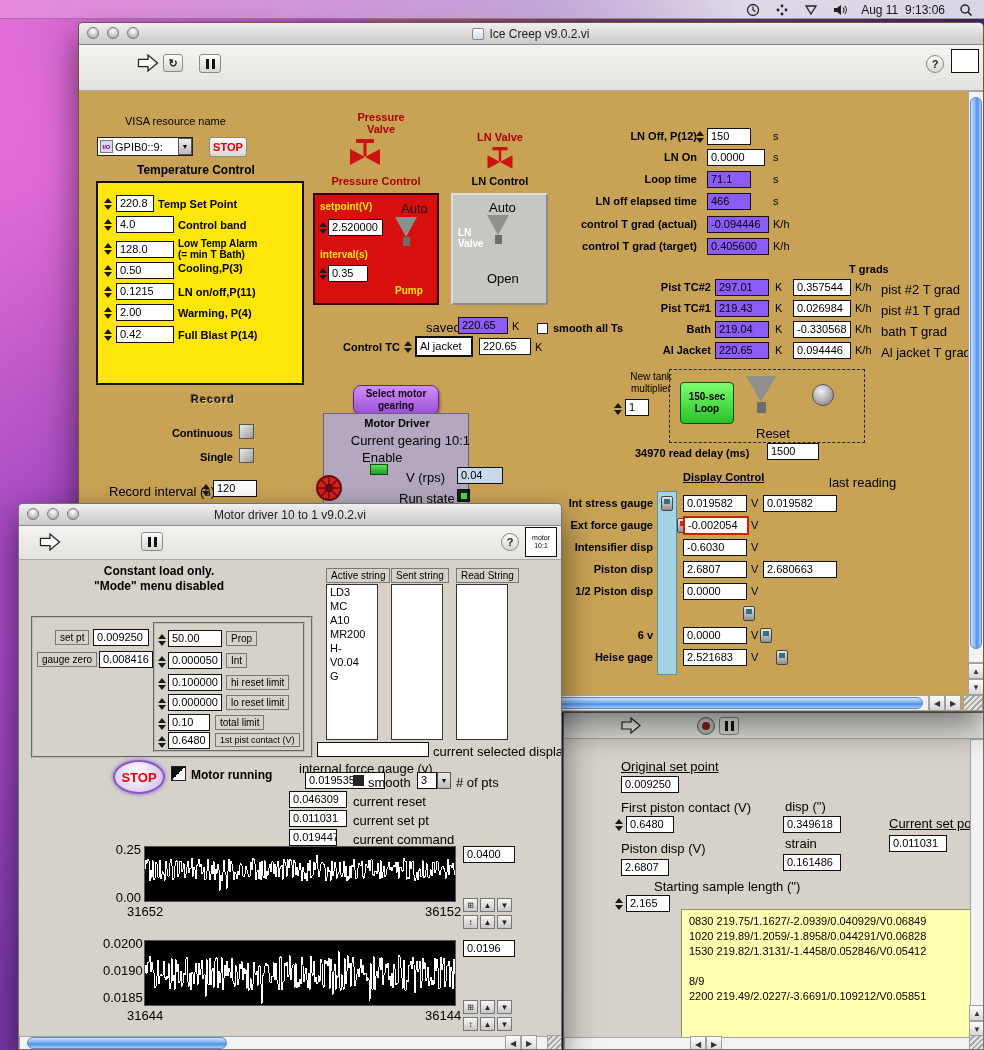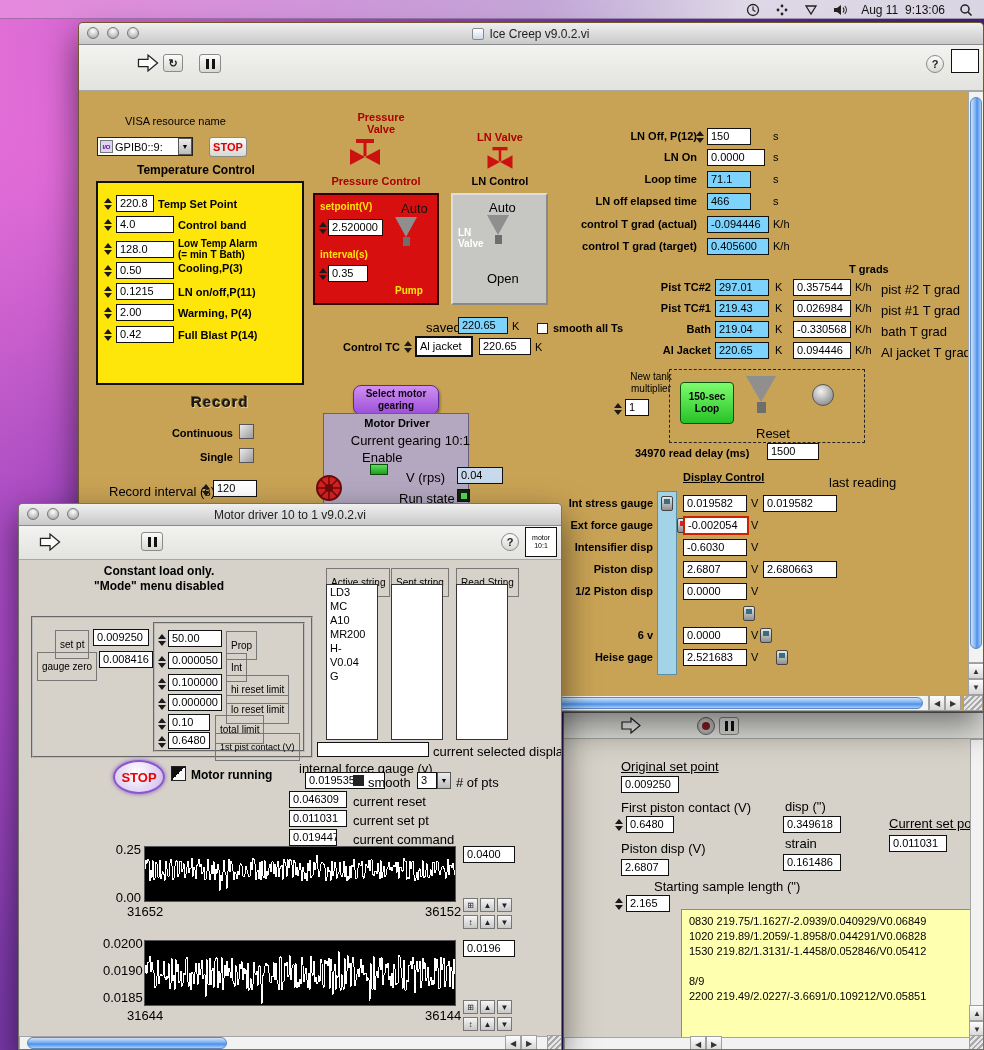--- a/index.html
+++ b/index.html
@@ -32,21 +32,21 @@
   background:linear-gradient(#fff,#cfd8e8)}
 .toolbar{position:absolute;left:0;right:0;background:linear-gradient(#f3f3f1,#e2e2de);
   border-bottom:1px solid #a8a8a4}
 .tbtn{position:absolute;display:flex;align-items:center;justify-content:center;
   background:linear-gradient(#fbfbfb,#d8d8d4);border:1px solid #8a8a86;border-radius:3px;
   font-size:11px;font-weight:bold;color:#222}
 .pausebars{display:inline-block;width:9px;height:10px;border-left:3px solid #111;border-right:3px solid #111}
 
 .nb{display:inline-block;background:#fff;border:1px solid #111;font-size:11px;
   padding:0 3px;height:17px;line-height:15px;white-space:nowrap;overflow:hidden}
-.nb.gray{background:#7dd3fc}
+.nb.gray{background:#8b5cf6}
 .nb.hl{border:2px solid #cc2200;height:19px;line-height:15px}
 .lb{font-size:11px;white-space:nowrap}
 .lb.b{font-weight:bold}
 .lb.r{text-align:right;display:inline-block}
 .lb.s10{font-size:13px}
 .lb.u{text-decoration:underline}
 .spin{display:inline-flex;flex-direction:column;align-items:center;justify-content:center;gap:2px;width:9px;height:17px}
 .spin i{display:block;width:0;height:0;border-left:4px solid transparent;border-right:4px solid transparent}
 .spin .up{border-bottom:5px solid #1a1a1a}
 .spin .dn{border-top:5px solid #1a1a1a}
@@ -70,33 +70,33 @@
 .aqua-v{position:absolute;width:12px;border-radius:6px;border:1px solid #5d88c0;
   background:linear-gradient(to right,#cfe3fb,#79b0f4 45%,#4d90e8 60%,#a9cdf7)}
 .aqua-h{position:absolute;height:12px;border-radius:6px;border:1px solid #5d88c0;
   background:linear-gradient(to bottom,#cfe3fb,#79b0f4 45%,#4d90e8 60%,#a9cdf7)}
 .sbarrow{position:absolute;width:16px;height:16px;display:flex;align-items:center;justify-content:center;
   font-size:8px;color:#333;background:linear-gradient(#fdfdfd,#d6d6d6);border:1px solid #a0a0a0}
 .grip{position:absolute;width:16px;height:16px;background:repeating-linear-gradient(135deg,#e6e6e6 0 2px,#a8a8a8 2px 4px);border:1px solid #a0a0a0}
 
 .win-ice{left:78px;top:22px;width:906px;height:690px;background:#c9a355;z-index:2}
 .win-ice .toolbar{top:22px;height:46px}
-.frame-lbl{display:inline-block;border:1px solid #777;padding:8px 4px;font-size:10px;white-space:nowrap}
+.frame-lbl{display:inline-block;border:1px solid #777;padding:1px 4px;font-size:10px;white-space:nowrap}
 .ypanel{position:absolute;background:#ffe60a;border:2px solid #111}
 .rpanel{position:absolute;background:#d80f0f;border:2px solid #300}
 .gpanel{position:absolute;background:#c6c6c3;border:2px outset #ddd}
 .ylab{color:#ffe60a;font-weight:bold;font-size:10px;white-space:nowrap}
 .mdpanel{position:absolute;background:#b3a8c0;border:1px solid #6c5e82}
 .dashed{position:absolute;border:1px dashed #222}
 .greenbtn{position:absolute;background:linear-gradient(#7dfc6e,#27c227);border:1px solid #0a520a;border-radius:4px;
   display:flex;flex-direction:column;align-items:center;justify-content:center;font-size:10px;font-weight:bold;line-height:12px}
 .purplebtn{position:absolute;background:linear-gradient(#cf8ff2,#9b4fd8);border:1px solid #5a2a94;border-radius:8px;
   display:flex;flex-direction:column;align-items:center;justify-content:center;font-size:10px;font-weight:bold;line-height:12px;color:#101;box-shadow:1px 2px 3px rgba(0,0,0,.4)}
 .bluestrip{position:absolute;background:#a3d3e6;border:1px solid #5f8ea2}
-.record-h{font-size:15px;font-weight:bold;color:#161616;letter-spacing:1px;
+.record-h{font-size:11px;font-weight:bold;color:#161616;letter-spacing:1px;
   text-shadow:1px 1px 0 #e8cd82,-1px -1px 0 #6d5522}
 
 .win-motor{left:18px;top:503px;width:544px;height:547px;background:#d6d2c9;z-index:3}
 .win-motor .toolbar{top:22px;height:34px}
 .recpanel{position:absolute;border:2px groove #bbb}
 .listbox{position:absolute;background:#fff;border:1px solid #333;font-size:11px;overflow:hidden}
 .listbox .li{padding:0 3px;line-height:14px}
 .stopoval{position:absolute;border-radius:50%;border:2px solid #8a56cc;
   background:radial-gradient(circle at 45% 35%,#ffffff,#dccdf2 70%,#bda4e0);
   display:flex;align-items:center;justify-content:center;font-weight:bold;font-size:13px;color:#e00;

